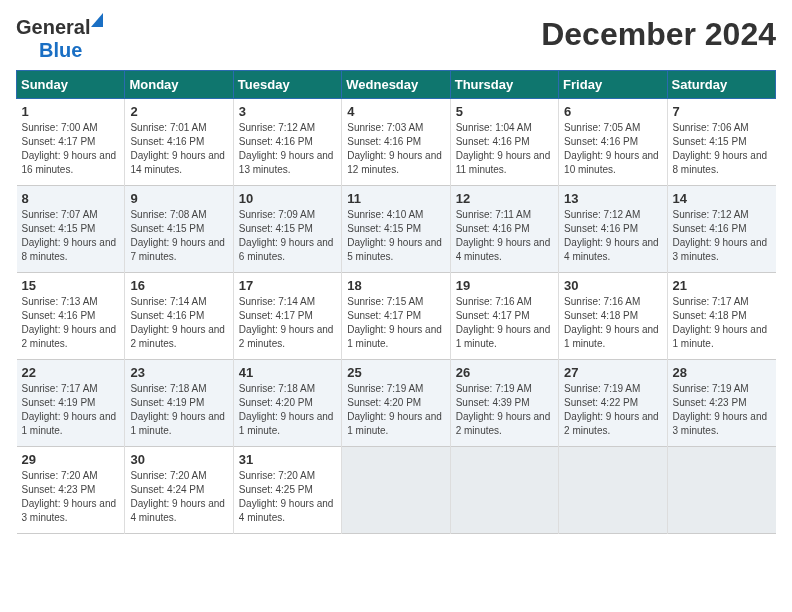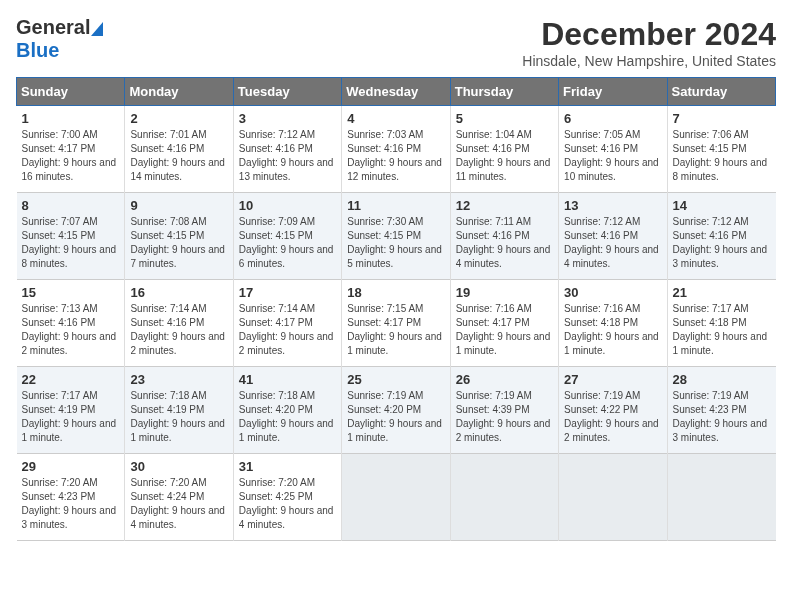--- a/index.html
+++ b/index.html
@@ -15,38 +15,38 @@
       justify-content: space-between;
       align-items: flex-start;
       margin-bottom: 8px;
     }
     .logo {
       display: flex;
       flex-direction: column;
       align-items: flex-start;
     }
     .title-area {
-      text-align: right;
+      text-align: left;
     }
     .cal-title {
       font-size: 32px;
       font-weight: bold;
       color: #333;
     }
     .cal-subtitle {
       font-size: 14px;
       color: #555;
     }
     table {
       width: 100%;
       border-collapse: collapse;
       font-size: 11px;
     }
     thead tr th {
-      background: #737373;
+      background: #0f766e;
       color: #fff;
       padding: 6px 4px;
       text-align: left;
       font-size: 13px;
       font-weight: bold;
       border: 1px solid #2a6aaf;
     }
     tbody tr {
       border-bottom: 1px solid #ccc;
     }
@@ -76,24 +76,24 @@
     .day-info {
       font-size: 10px;
       color: #444;
       line-height: 1.4;
     }
     .empty-cell {
       background: #e8ecef !important;
     }
     .logo-row {
       display: flex;
-      align-items: flex-end;
+      align-items: flex-start;
     }
     .logo-text-general { color: #333; font-size: 20px; font-weight: bold; }
-    .logo-text-blue { color: #1a6fc4; font-size: 20px; font-weight: bold; }
+    .logo-text-blue { color: #1a6fc4; font-size: 20px; font-weight: bold; margin-left: 23px; }
     .logo-triangle {
       display: inline-block;
       margin-left: 1px;
       width: 0;
       height: 0;
       border-style: solid;
       border-width: 0 0 14px 12px;
       border-color: transparent transparent #1a6fc4 transparent;
       vertical-align: middle;
       position: relative;
@@ -108,21 +108,20 @@
     <div class="logo-row">
       <span class="logo-text-general">General</span>
       <span class="logo-triangle"></span>
     </div>
     <div>
       <span class="logo-text-blue">Blue</span>
     </div>
   </div>
   <div class="title-area">
     <div class="cal-title">December 2024</div>
-    <div class="cal-subtitle">Hinsdale, New Hampshire, United States</div>
   </div>
 </div>
 
 <table>
   <thead>
     <tr>
     <th>Sunday</th>
         <th>Monday</th>
         <th>Tuesday</th>
         <th>Wednesday</th>
@@ -170,21 +169,21 @@
         <td>
           <span class="day-num">9</span>
           <div class="day-info"><span>Sunrise: 7:08 AM</span><br><span>Sunset: 4:15 PM</span><br><span>Daylight: 9 hours and 7 minutes.</span></div>
         </td>
         <td>
           <span class="day-num">10</span>
           <div class="day-info"><span>Sunrise: 7:09 AM</span><br><span>Sunset: 4:15 PM</span><br><span>Daylight: 9 hours and 6 minutes.</span></div>
         </td>
         <td>
           <span class="day-num">11</span>
-          <div class="day-info"><span>Sunrise: 7:30 AM</span><br><span>Sunset: 4:15 PM</span><br><span>Daylight: 9 hours and 5 minutes.</span></div>
+          <div class="day-info"><span>Sunrise: 4:10 AM</span><br><span>Sunset: 4:15 PM</span><br><span>Daylight: 9 hours and 5 minutes.</span></div>
         </td>
         <td>
           <span class="day-num">12</span>
           <div class="day-info"><span>Sunrise: 7:11 AM</span><br><span>Sunset: 4:16 PM</span><br><span>Daylight: 9 hours and 4 minutes.</span></div>
         </td>
         <td>
           <span class="day-num">13</span>
           <div class="day-info"><span>Sunrise: 7:12 AM</span><br><span>Sunset: 4:16 PM</span><br><span>Daylight: 9 hours and 4 minutes.</span></div>
         </td>
         <td>

